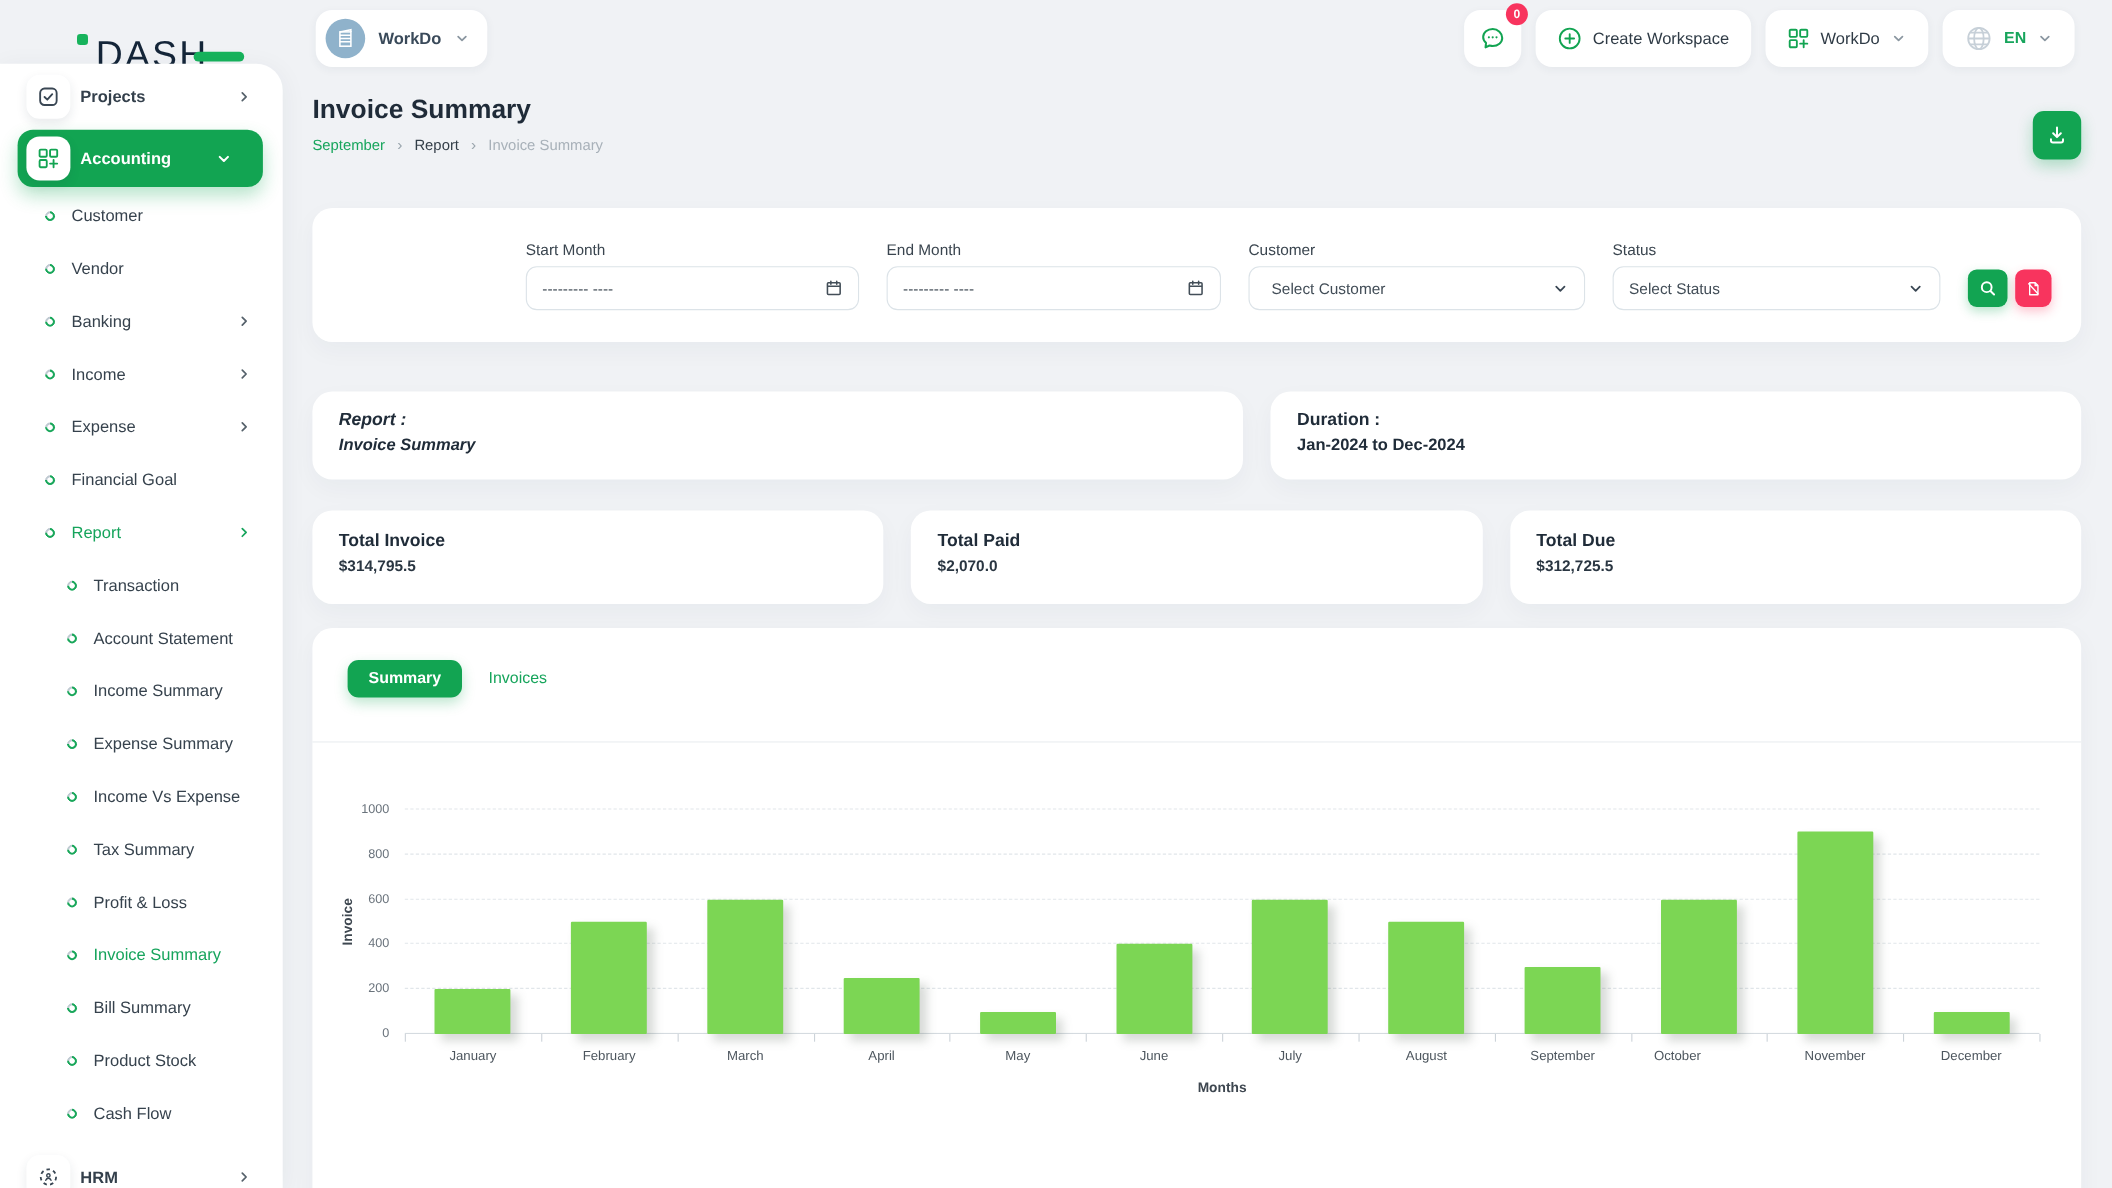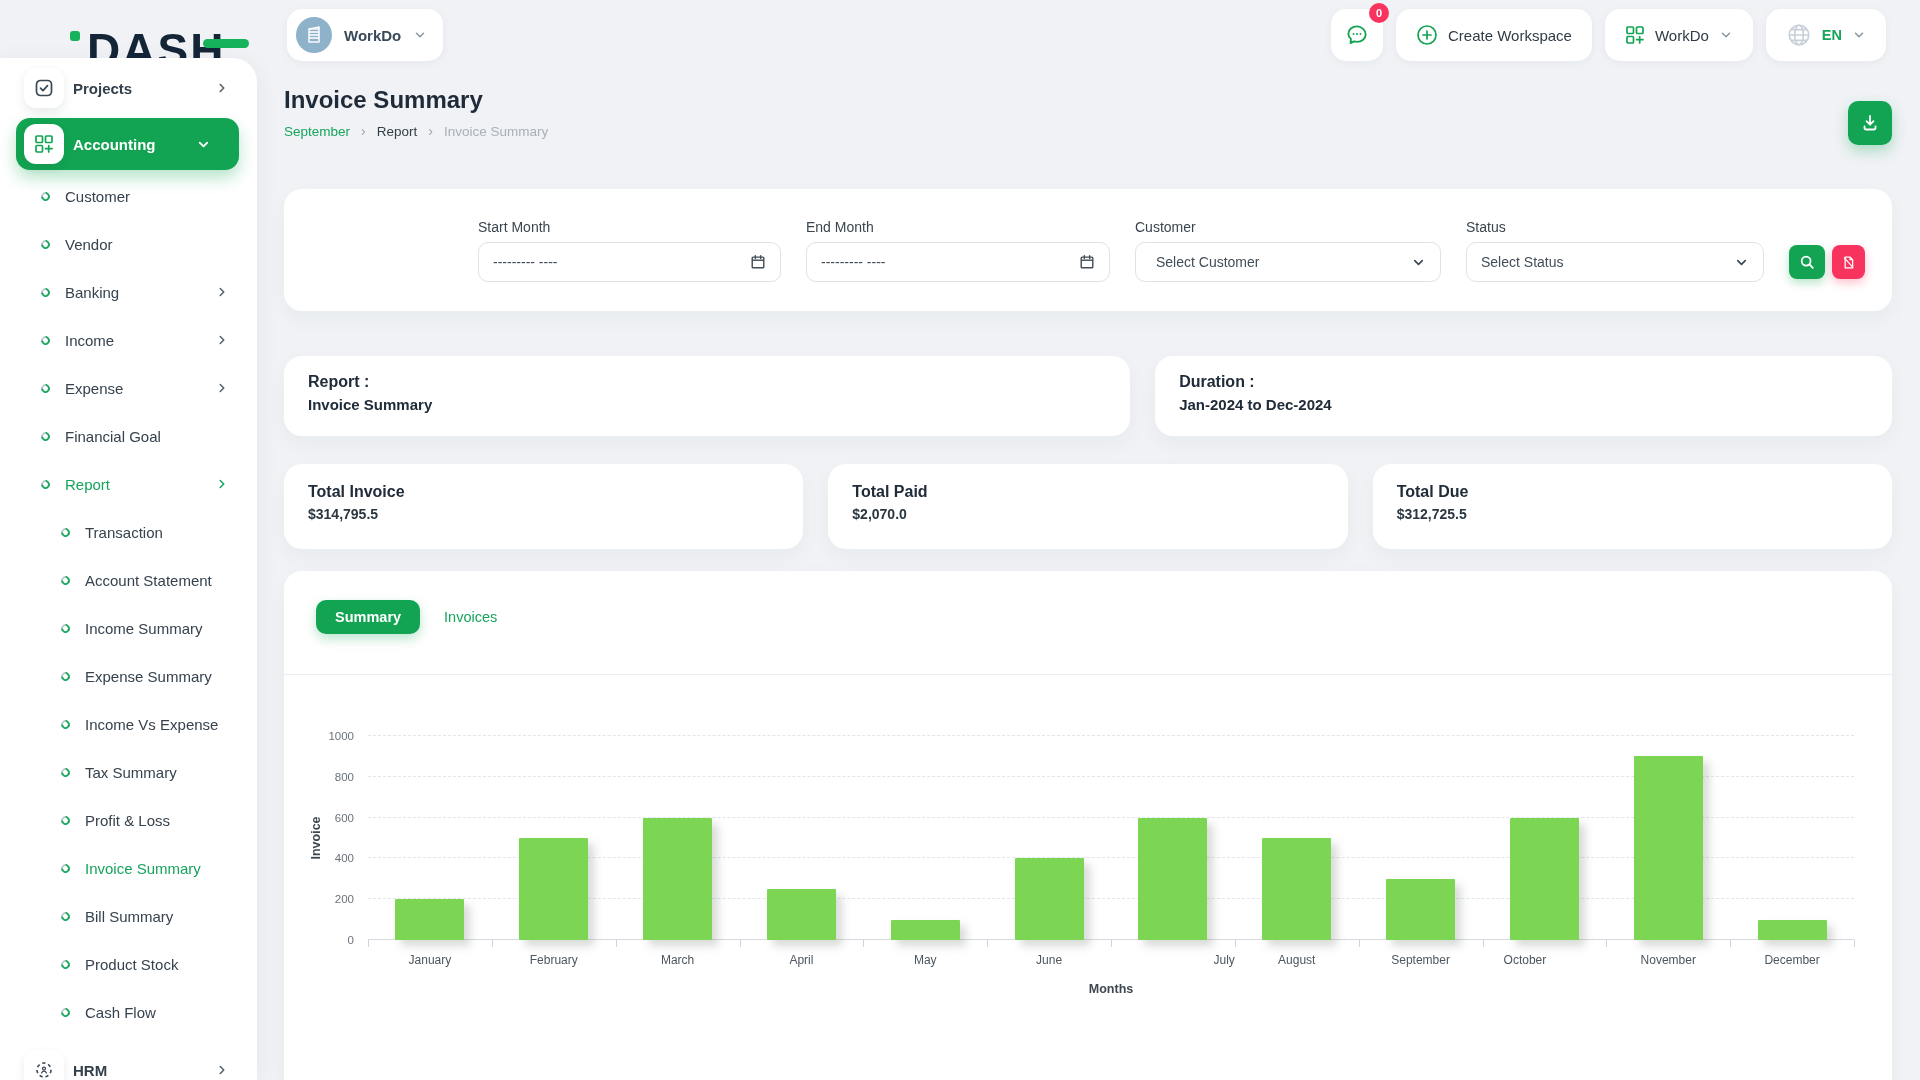--- a/index.html
+++ b/index.html
@@ -5,21 +5,21 @@
   * { margin:0; padding:0; box-sizing:border-box; }
   html,body { width:1920px; height:1080px; overflow:hidden;
     font-family:"Liberation Sans","DejaVu Sans",sans-serif;
     background:#f0f2f5; color:#2c3845; }
   button { font-family:inherit; border:none; background:none; cursor:pointer; }
 
   
   .topbar { position:absolute; top:0; left:0; width:1920px; height:72px; }
   .logo { position:absolute; left:70px; top:14px; display:flex; align-items:center; height:44px; }
   .logo-dot { width:10px; height:10px; border-radius:3px; background:#17b35c; margin-right:7px; }
-  .logo-text { font-size:46px; font-weight:700; letter-spacing:2px; color:#142538;margin-top:28px; }
+  .logo-text { font-size:34px; font-weight:400; letter-spacing:2px; color:#142538;margin-top:28px; }
   .logo-hwrap { position:relative; display:inline-block; }
   .logo-bar { position:absolute; left:13px; top:16px; width:46px; height:9px; border-radius:5px; background:#17b35c; }
 
   .ws-chip { position:absolute; left:287px; top:9px; height:52px; display:flex; align-items:center;
     gap:12px; padding:0 16px 0 9px; background:#fff; border-radius:15px; box-shadow:0 2px 8px rgba(30,50,70,.05); }
   .ws-avatar { width:36px; height:36px; border-radius:50%; background:#8fb2cb; display:flex; align-items:center; justify-content:center; }
   .ws-name { font-size:15px; font-weight:600; color:#3a4a5a; }
 
   .top-right { position:absolute; right:34px; top:9px; display:flex; gap:13px; align-items:center; }
   .icon-btn { position:relative; width:52px; height:52px; background:#fff; border-radius:15px;
@@ -72,21 +72,21 @@
   .control { height:40px; border:1.5px solid #dce3e8; border-radius:10px; display:flex; align-items:center;
     justify-content:space-between; padding:0 14px; font-size:14px; color:#424d57; background:#fff; cursor:pointer; }
   .w-start { width:303px; } .w-end { width:304px; } .w-cust { width:306px;padding-left:20px; } .w-status { width:298px; }
   .f-buttons { display:flex; gap:7px; margin-top:26px; }
   .sq-btn { width:36px; height:34px; border-radius:8px; display:flex; align-items:center; justify-content:center; }
   .sq-green { background:#12a452; box-shadow:0 4px 10px rgba(18,164,82,.3); }
   .sq-pink { background:#f8345e; box-shadow:0 4px 10px rgba(248,52,94,.3); width:33px; }
 
   .info-row { display:flex; gap:25px; margin-top:45px; }
   .info-card { height:80px; padding:17px 24px; }
-  .info-card.a { width:910px; } .info-card.b { width:792px; }
+  .info-card.a { width:910px;font-style:italic; } .info-card.b { width:792px; }
   .info-label { font-size:16px; font-weight:700; color:#202c39; }
   .info-value { font-size:15px; font-weight:700; color:#202c39; margin-top:5px; }
 
   .totals-row { display:flex; gap:25px; margin-top:28px; }
   .total-card { flex:1; height:85px; padding:19px 24px; }
   .total-label { font-size:16px; font-weight:700; color:#202c39; }
   .total-value { font-size:14px; font-weight:600; color:#2a3642; margin-top:5px; }
 
   
   .chart-card { margin-top:22px; height:580px; position:relative; }
@@ -493,21 +493,21 @@
         <span class="xtick" style="left: 123.833px; width: 123.833px;">February</span>
         <div class="bar" style="left: 275.083px; height: 122.4px; background: rgb(124, 214, 84);"></div>
         <span class="xtick" style="left: 247.667px; width: 123.833px;">March</span>
         <div class="bar" style="left: 398.917px; height: 51px; background: rgb(124, 214, 84);"></div>
         <span class="xtick" style="left: 371.5px; width: 123.833px;">April</span>
         <div class="bar" style="left: 522.75px; height: 20.4px; background: rgb(124, 214, 84);"></div>
         <span class="xtick" style="left: 495.333px; width: 123.833px;">May</span>
         <div class="bar" style="left: 646.583px; height: 81.6px; background: rgb(124, 214, 84);"></div>
         <span class="xtick" style="left: 619.167px; width: 123.833px;">June</span>
         <div class="bar" style="left: 770.417px; height: 122.4px; background: rgb(124, 214, 84);"></div>
-        <span class="xtick" style="left: 743px; width: 123.833px; text-align: right;">July</span>
+        <span class="xtick" style="left: 743px; width: 123.833px;">July</span>
         <div class="bar" style="left: 894.25px; height: 102px; background: rgb(124, 214, 84);"></div>
         <span class="xtick" style="left: 866.833px; width: 123.833px;">August</span>
         <div class="bar" style="left: 1018.08px; height: 61.2px; background: rgb(124, 214, 84);"></div>
         <span class="xtick" style="left: 990.667px; width: 123.833px;">September</span>
         <div class="bar" style="left: 1141.92px; height: 122.4px; background: rgb(124, 214, 84);"></div>
         <span class="xtick" style="left: 1095px; width: 123.833px;">October</span>
         <div class="bar" style="left: 1265.75px; height: 183.6px; background: rgb(124, 214, 84);"></div>
         <span class="xtick" style="left: 1238.33px; width: 123.833px;">November</span>
         <div class="bar" style="left: 1389.58px; height: 20.4px; background: rgb(124, 214, 84);"></div>
         <span class="xtick" style="left: 1362.17px; width: 123.833px;">December</span>

